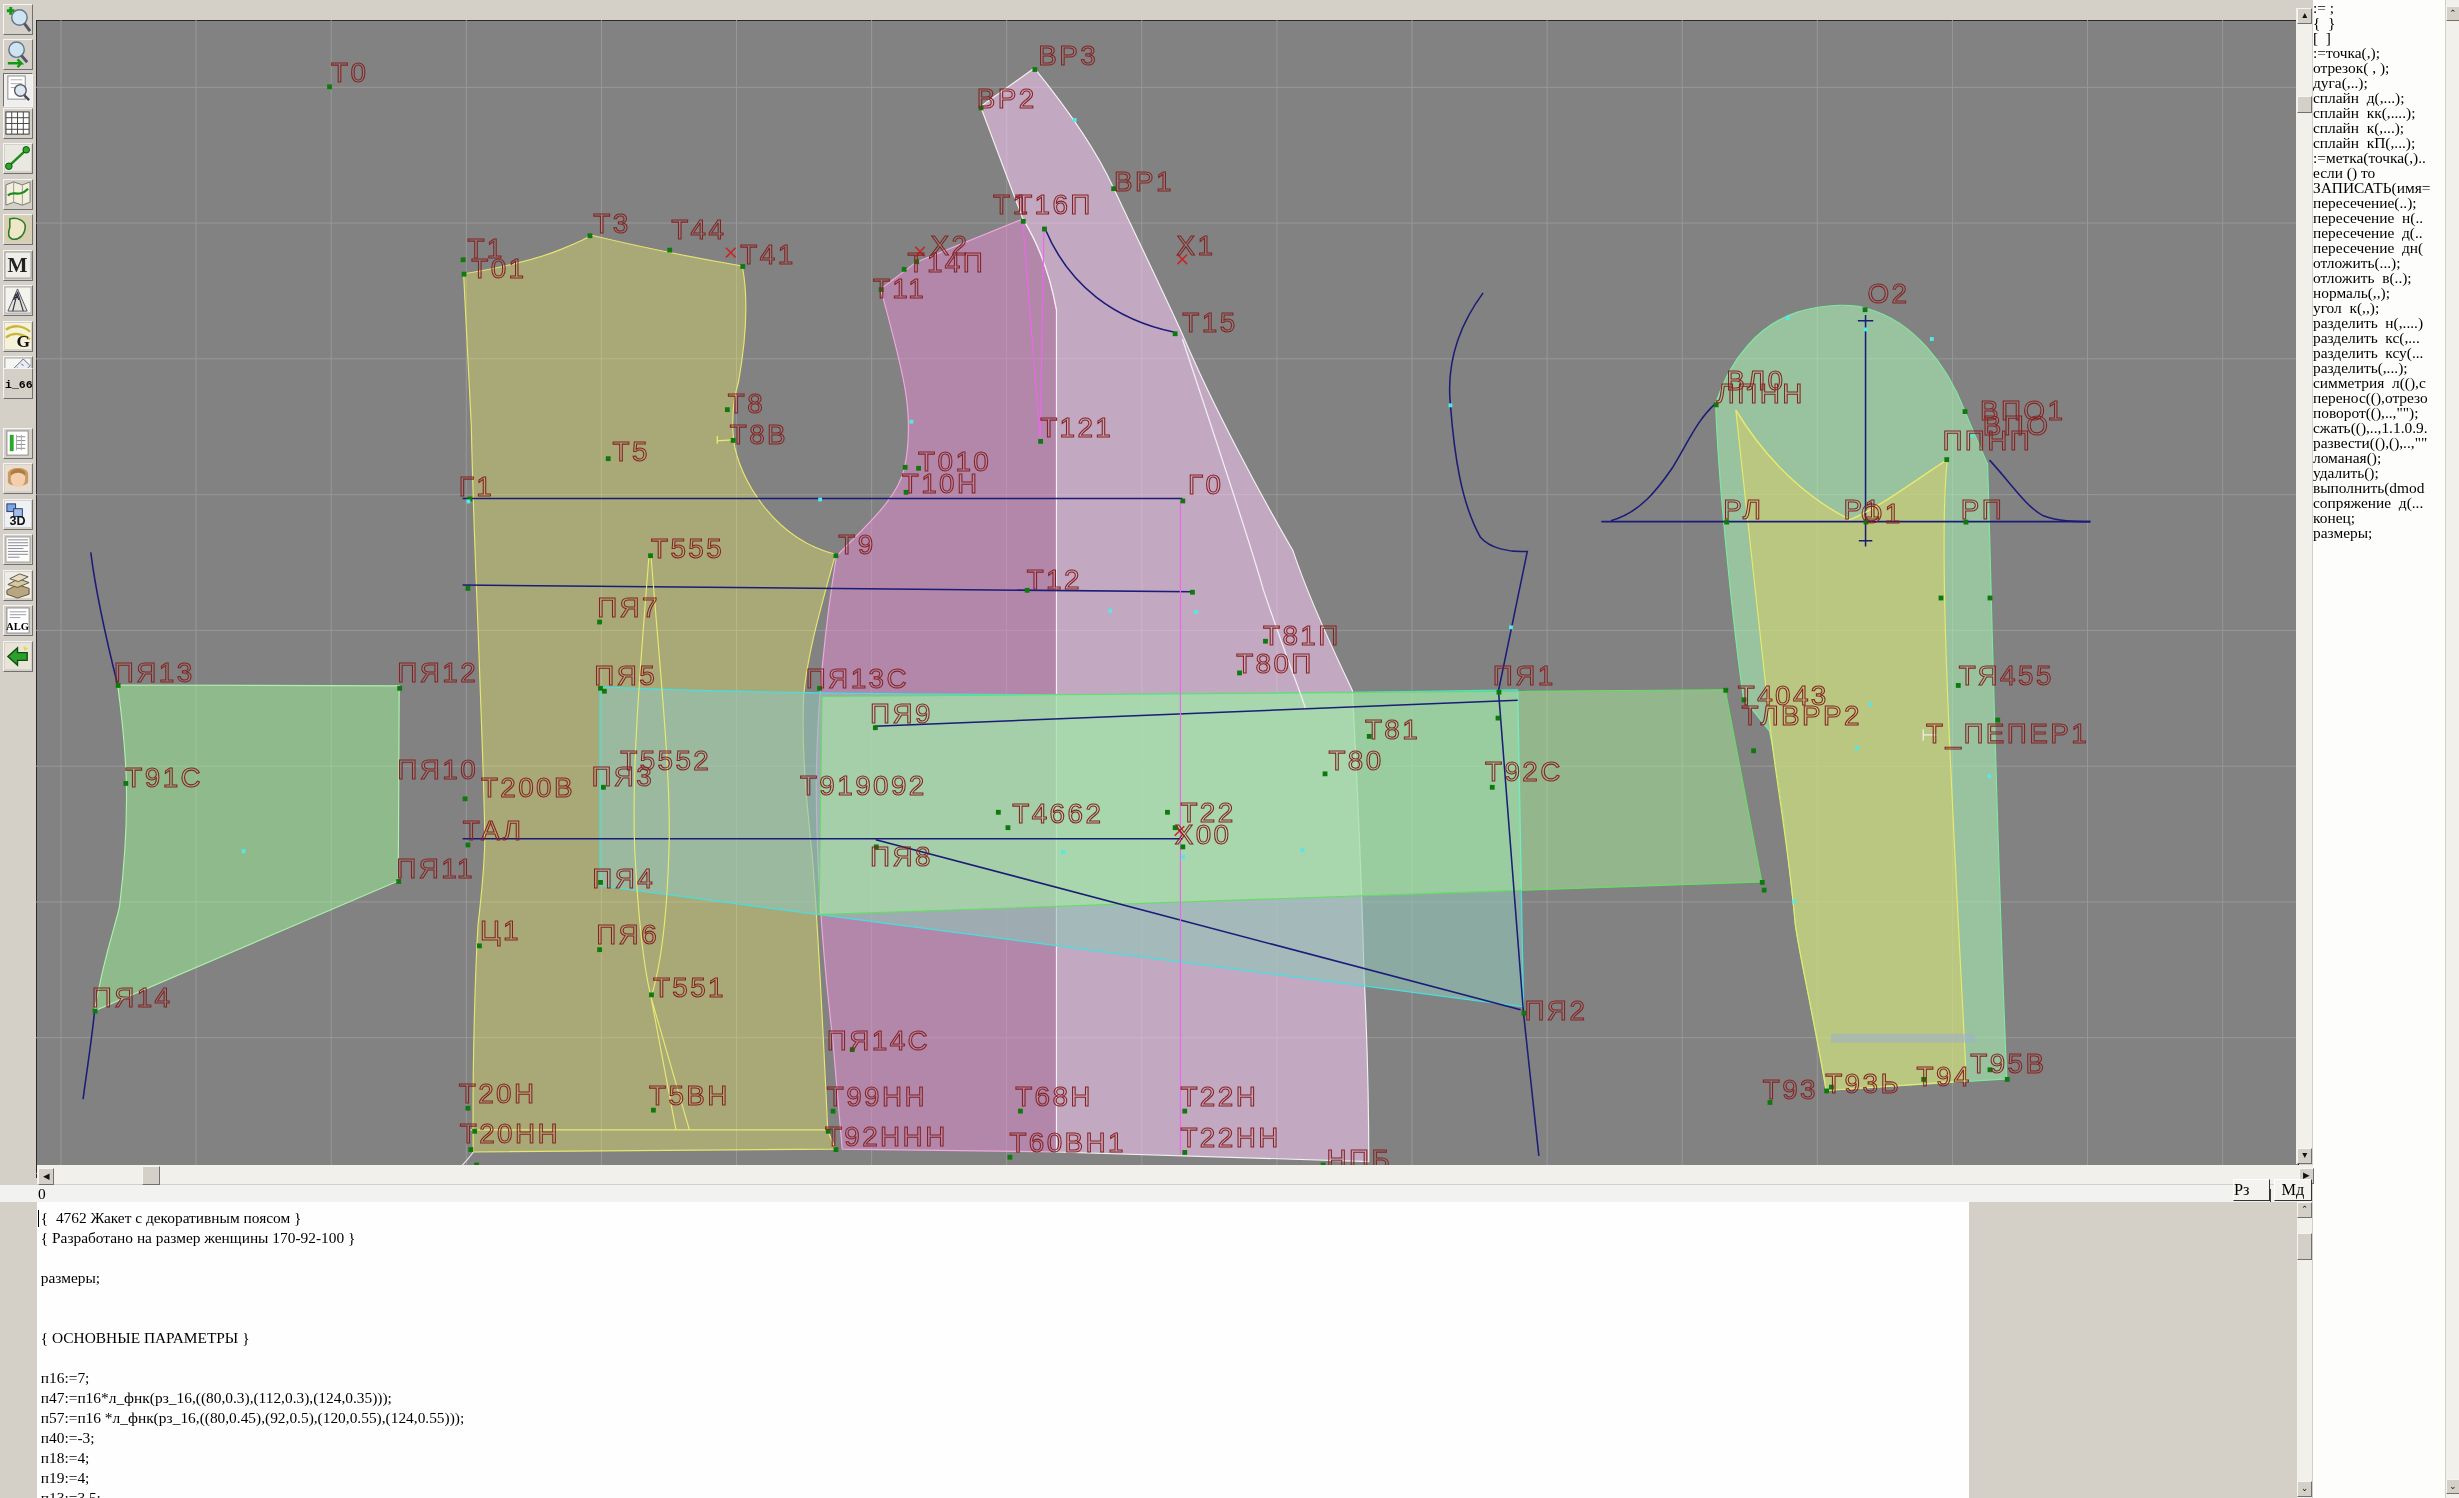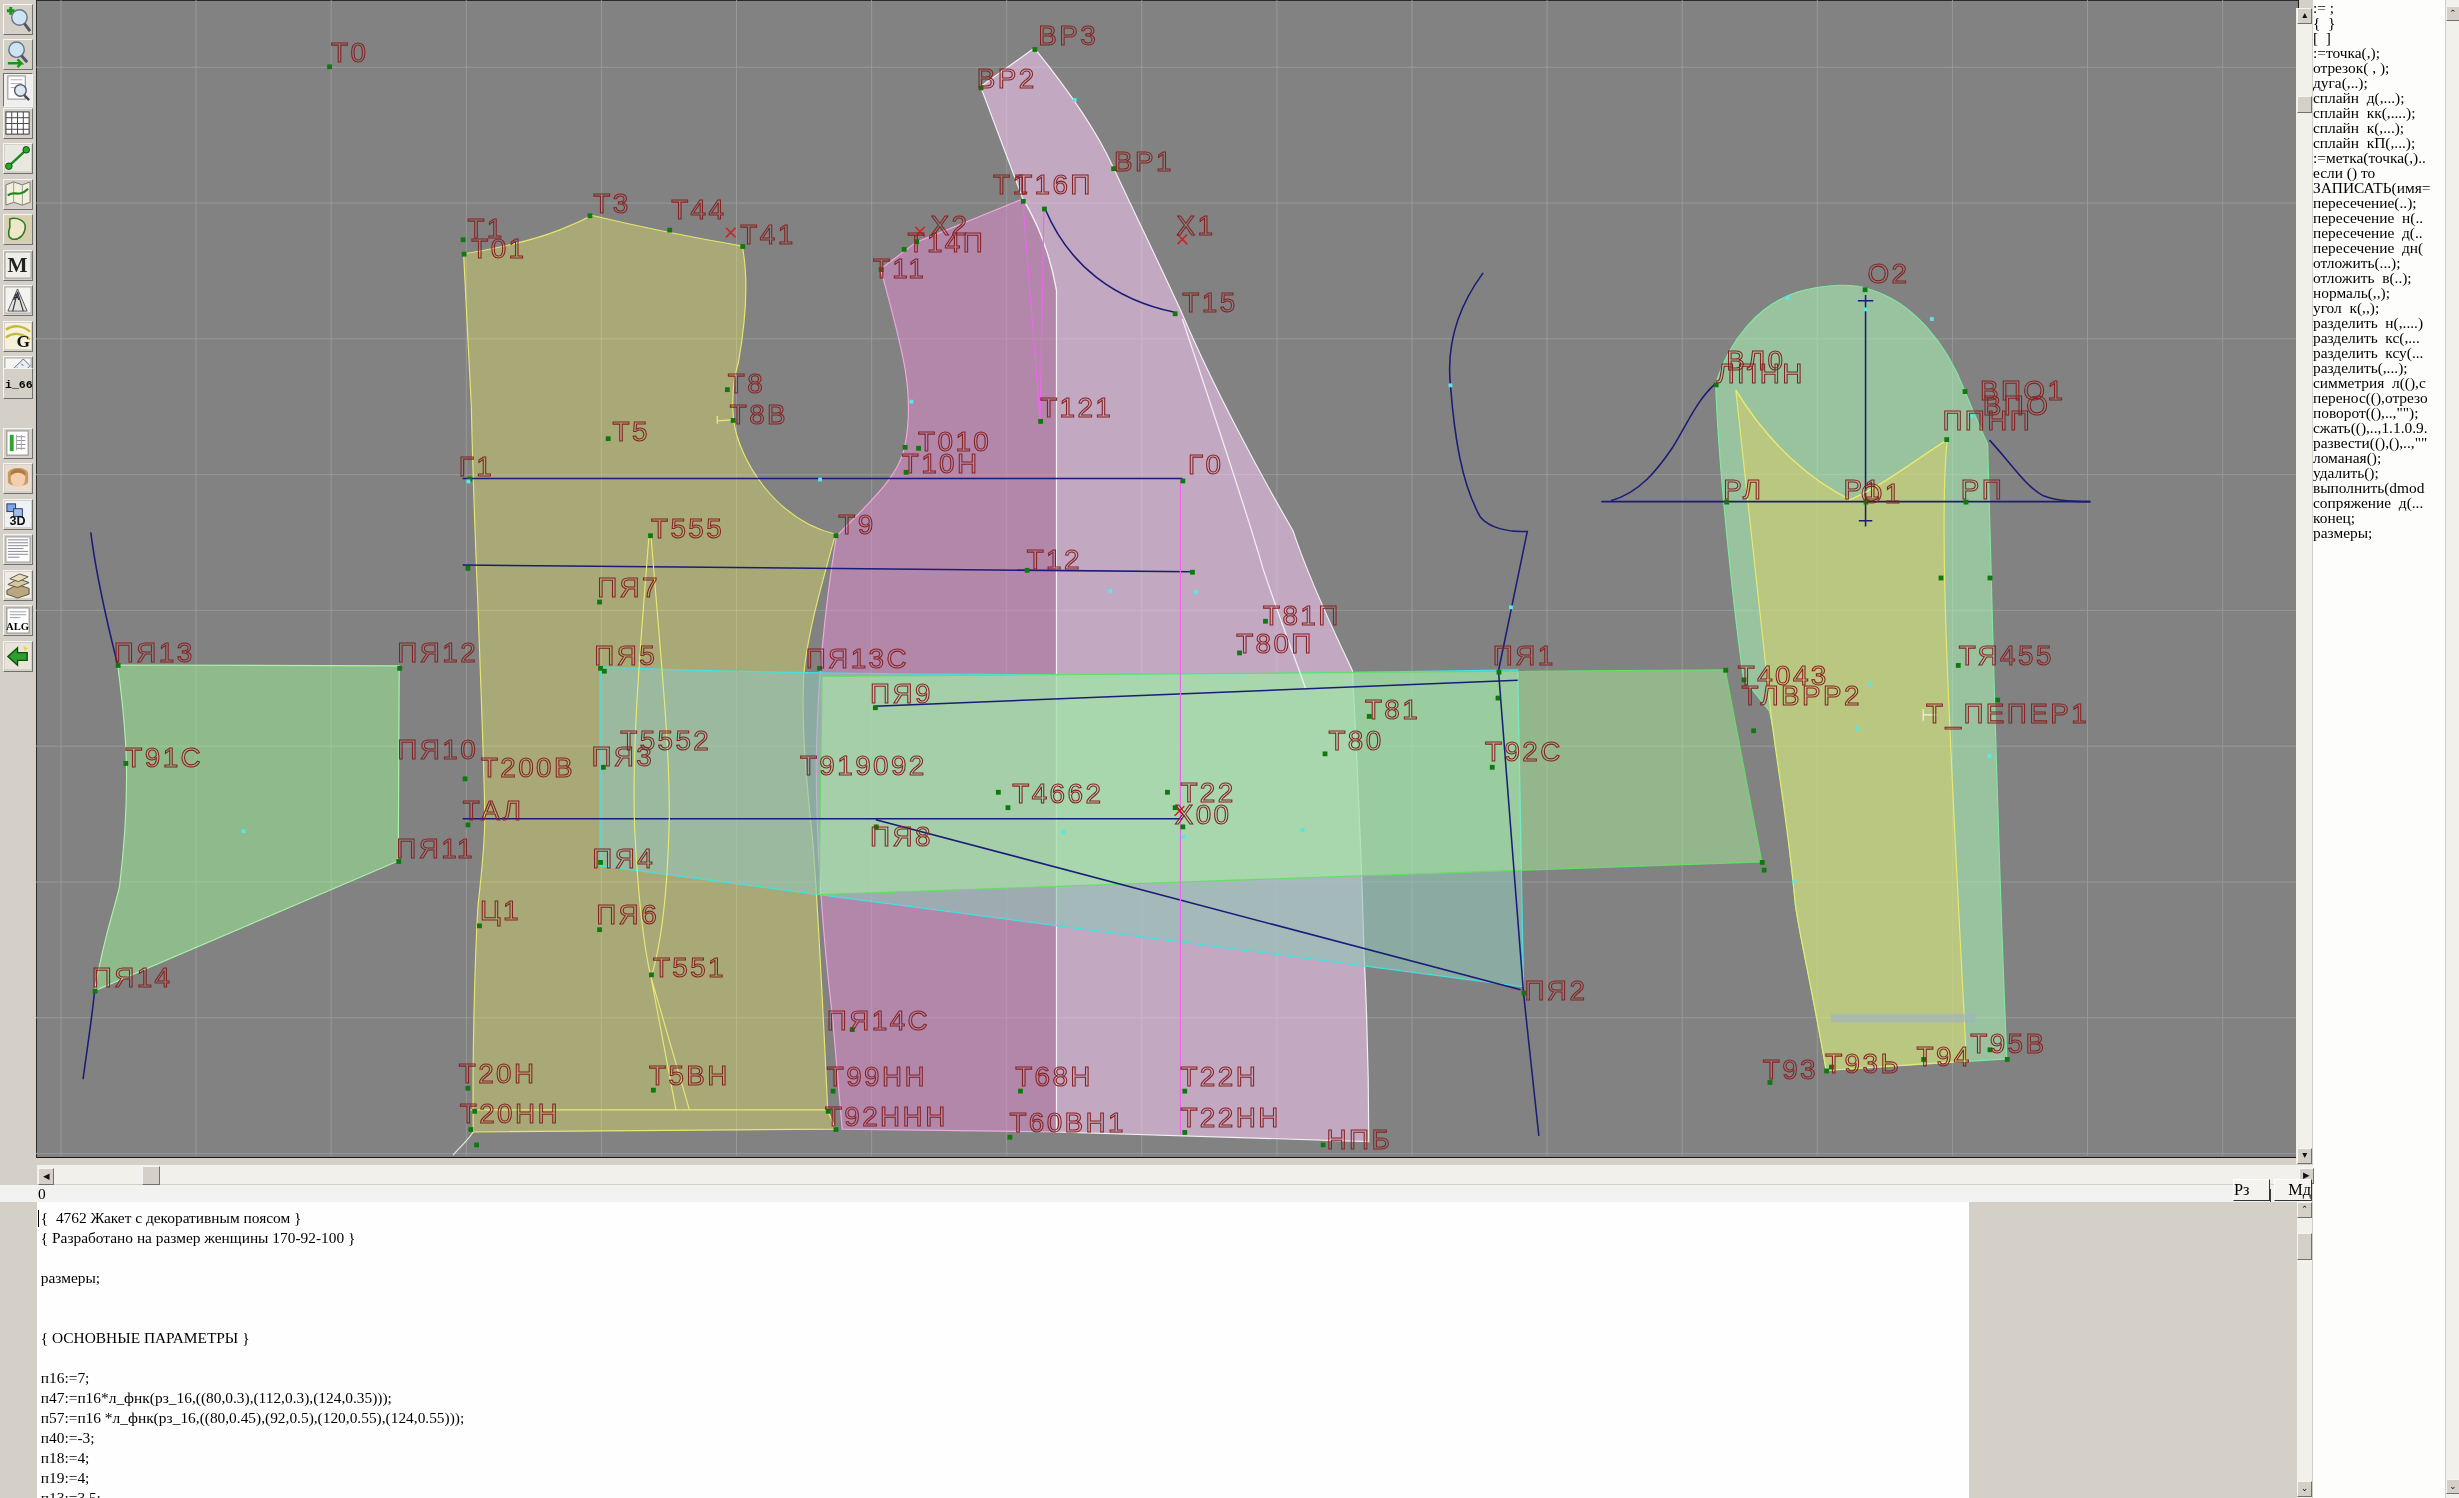--- a/index.html
+++ b/index.html
@@ -126,21 +126,21 @@
         <text x="14" y="25" font-size="11" font-family="Liberation Serif" font-weight="bold" text-anchor="middle" fill="#000">ALG</text>
       </svg></div>
 
 <div class="ico" style="top:641px;height:29px;"><svg width="28" height="29" viewBox="0 0 29 30">
         <rect x="1" y="1" width="27" height="27" fill="#e8e4d8"></rect>
         <path d="M4 15 L14 6 L14 11 L24 11 L24 19 L14 19 L14 24 Z" fill="#2ca02c" stroke="#0d4d0d" stroke-width="1.4"></path>
         <path d="M20 4 l5 3 -4 2" fill="#e8d44a"></path>
       </svg></div>
 </div>
 
-<div class="abs" style="left:36px;top:0;width:2261px;height:1156px;background:#828282;border-top:1px solid #2a2a2a;border-left:1px solid #2a2a2a;border-bottom:1px solid #1a1a1a;border-right:1px solid #1a1a1a;">
+<div class="abs" style="left:36px;top:20px;width:2261px;height:1156px;background:#828282;border-top:1px solid #2a2a2a;border-left:1px solid #2a2a2a;border-bottom:1px solid #1a1a1a;border-right:1px solid #1a1a1a;">
 <svg width="2261" height="1156" viewBox="37 8 2353 1203" style="position:absolute;left:-1px;top:-1px">
       <g stroke="#999999" stroke-width="1">
         <line x1="63.0" y1="8" x2="63.0" y2="1211"></line>
         <line x1="203.6" y1="8" x2="203.6" y2="1211"></line>
         <line x1="344.2" y1="8" x2="344.2" y2="1211"></line>
         <line x1="484.8" y1="8" x2="484.8" y2="1211"></line>
         <line x1="625.4" y1="8" x2="625.4" y2="1211"></line>
         <line x1="766.0" y1="8" x2="766.0" y2="1211"></line>
         <line x1="906.6" y1="8" x2="906.6" y2="1211"></line>
         <line x1="1047.2" y1="8" x2="1047.2" y2="1211"></line>
@@ -462,21 +462,21 @@
 <div class="sb abs" style="left:1px;top:2.9px;width:14.4px;height:15.4px;font-size:8.6px;line-height:14.4px;">◀</div>
 <div class="sb abs" style="left:105px;top:1px;width:16.3px;height:17.3px;"></div>
 <div class="sb abs" style="left:2262px;top:2.9px;width:12.5px;height:14.4px;font-size:8.6px;line-height:13.4px;">▶</div>
 </div>
 
 <div class="abs ser" style="left:0;top:1185px;width:2312px;height:17.3px;background:#f2f2f0;font-size:15.4px;">
 
 <span class="abs" style="left:38px;top:0px;">0</span>
 <div class="abs ser" style="left:2233px;top:-5.8px;width:35px;height:20px;background:#f4f3ef;border:1px solid;border-color:#fff #333 #333 #fff;text-align:left;font-size:16.3px;line-height:19px;">Рз</div>
 <span class="abs" style="left:2269px;top:0px;">|</span>
-<div class="abs ser" style="left:2274px;top:-5.8px;width:36px;height:20px;background:#f4f3ef;border:1px solid;border-color:#fff #333 #333 #fff;text-align:right;font-size:16.3px;line-height:19px;">Мд</div>
+<div class="abs ser" style="left:2274px;top:-5.8px;width:36px;height:20px;background:#f4f3ef;border:1px solid;border-color:#fff #333 #333 #fff;text-align:center;font-size:16.3px;line-height:19px;">Мд</div>
 </div>
 
 <div class="abs ser" style="left:37px;top:1202px;width:1932px;height:297px;background:#fefefe;font-size:15.4px;line-height:20px;color:#000;white-space:pre;overflow:hidden;">
 <div class="abs" style="left:3.8px;top:5.8px;">{  4762 Жакет с декоративным поясом }
 { Разработано на размер женщины 170-92-100 }
 
 размеры;
 
 
 { ОСНОВНЫЕ ПАРАМЕТРЫ }

